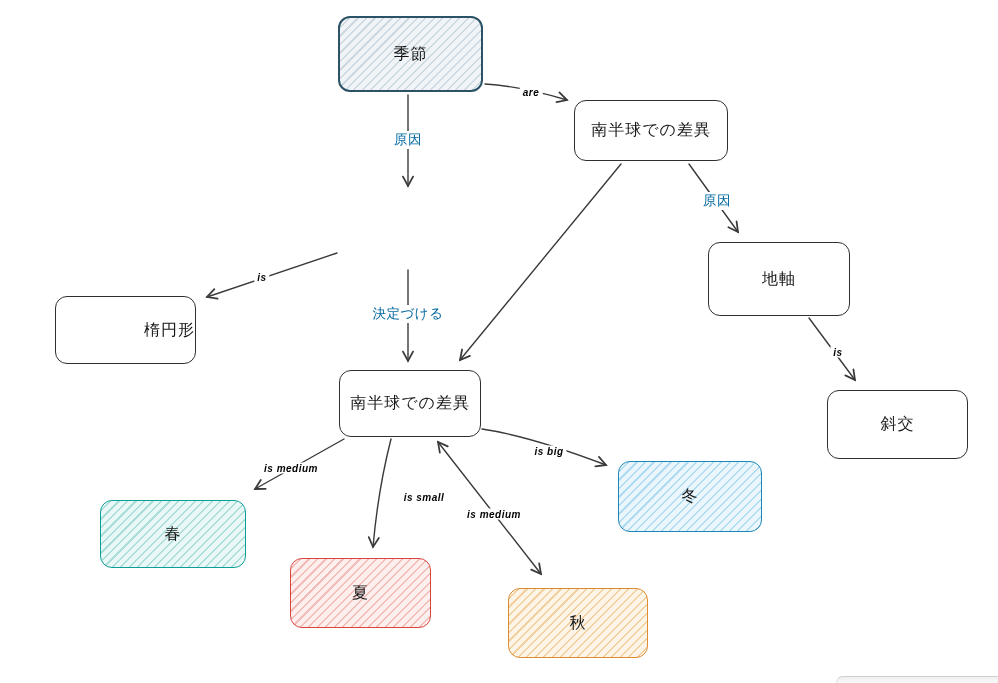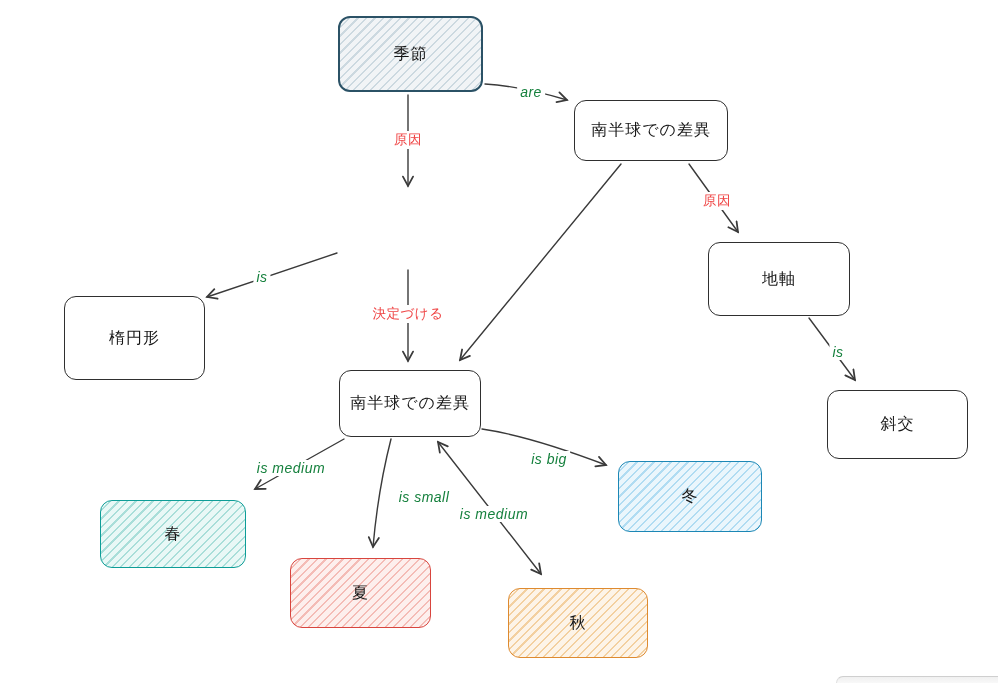--- a/index.html
+++ b/index.html
@@ -35,50 +35,50 @@
     background:repeating-linear-gradient(135deg,#f4bcb6 0 1.5px,#fdefed 1.5px 6px);}
   .blue{border-color:#1c87b5;
     background:repeating-linear-gradient(135deg,#b0dcf2 0 1.5px,#eaf6fc 1.5px 6px);}
   .orange{border-color:#de8a2f;
     background:repeating-linear-gradient(135deg,#f3d0a0 0 1.5px,#fdf4e8 1.5px 6px);}
 
   
   #n-season{left:338px;top:16px;width:145px;height:76px;}
   #n-southern{left:574px;top:100px;width:154px;height:61px;}
   #n-orbit{left:340px;top:193px;width:141px;height:74px;}
-  #n-ellipse{left:64px;top:296px;width:141px;height:84px;}
+  #n-ellipse{left:55px;top:296px;width:141px;height:68px;justify-content:flex-end;}
   #n-distance{left:339px;top:370px;width:142px;height:67px;}
   #n-axis{left:708px;top:242px;width:142px;height:74px;}
   #n-oblique{left:827px;top:390px;width:141px;height:69px;}
   #n-spring{left:100px;top:500px;width:146px;height:68px;}
   #n-summer{left:290px;top:558px;width:141px;height:70px;}
   #n-winter{left:618px;top:461px;width:144px;height:71px;}
   #n-autumn{left:508px;top:588px;width:140px;height:70px;}
 
   .edge-label{
     position:absolute;
     transform:translate(-50%,-50%);
     background:#ffffff;
     padding:0 3px;
     white-space:nowrap;
-    color:#ef4444;
+    color:#0369a1;
   }
   .edge-label.jp{font-size:13.5px;letter-spacing:0.5px;}
-  .edge-label.en{font-size:14px;font-style:italic;color:#15803d;letter-spacing:0.5px;}
+  .edge-label.en{font-size:10px;font-style:italic;color:#000000;letter-spacing:0.5px;font-weight:bold;}
 
   #lbl-e1{left:408px;top:140px;}
   #lbl-e2{left:531px;top:92px;}
   #lbl-e4{left:717px;top:201px;}
   #lbl-e5{left:262px;top:277px;}
   #lbl-e6{left:408px;top:314px;}
   #lbl-e7{left:838px;top:352px;}
   #lbl-e8{left:291px;top:468px;}
   #lbl-e9{left:385px;top:497px;margin-left:39px;}
   #lbl-e10{left:494px;top:514px;}
-  #lbl-e11{left:549px;top:451px;margin-top:8px;}
+  #lbl-e11{left:549px;top:451px;}
 
   .scrollbar-stub{
     position:absolute;
     left:836px;top:676px;width:162px;height:7px;
     background:linear-gradient(#f0f0f0,#fafafa);
     border-top:1px solid #cfcfcf;
     border-left:1px solid #dedede;
     border-top-left-radius:7px;
   }
 </style>

